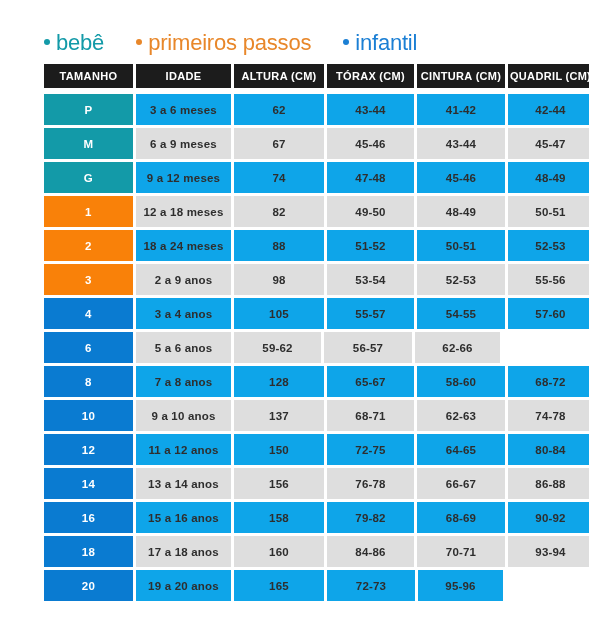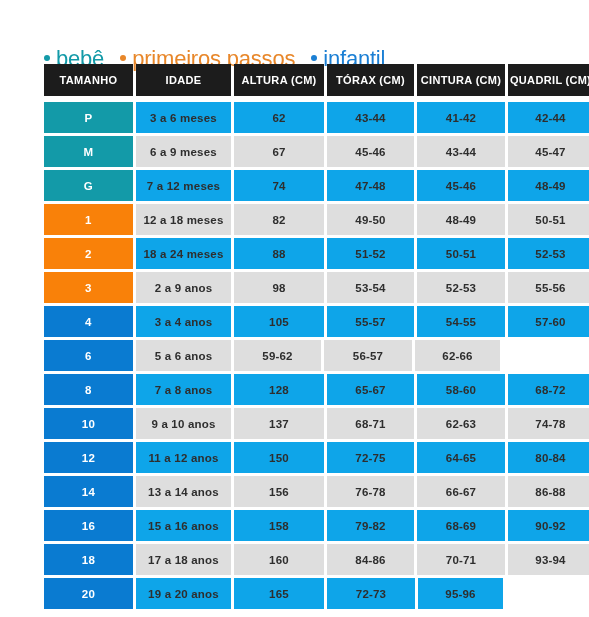--- a/index.html
+++ b/index.html
@@ -19,24 +19,24 @@
     width: 589px;
     height: 617px;
     background: #ffffff;
     box-sizing: border-box;
   }
 
   
   .legend {
     position: absolute;
     left: 44px;
-    top: 46px;
+    top: 30px;
     display: flex;
     align-items: baseline;
-    gap: 16px;
+    gap: 32px;
     white-space: nowrap;
   }
   .legend-item {
     display: flex;
     align-items: baseline;
     gap: 6px;
     font-size: 22px;
     font-weight: 400;
     letter-spacing: -0.2px;
   }
@@ -59,21 +59,21 @@
     display: flex;
     flex-direction: column;
     gap: 3px;
   }
   .row {
     display: flex;
     gap: 3px;
     height: 31px;
   }
   .row.header-row {
-    height: 32px;
+    height: 24px;
   }
   .cell {
     display: flex;
     align-items: center;
     justify-content: center;
     box-sizing: border-box;
     font-size: 11.5px;
     color: #2b2b2b;
     font-weight: 700;
     overflow: hidden;
@@ -176,21 +176,21 @@
         <div class="row">
           <div class="cell size c0 teal">M</div>
           <div class="cell data c1 even">6 a 9 meses</div>
           <div class="cell data c2 even">67</div>
           <div class="cell data c3 even">45-46</div>
           <div class="cell data c4 even">43-44</div>
           <div class="cell data c5 even">45-47</div>
         </div>
         <div class="row">
           <div class="cell size c0 teal">G</div>
-          <div class="cell data c1 odd">7 a 12 meses</div>
+          <div class="cell data c1 odd">9 a 12 meses</div>
           <div class="cell data c2 odd">74</div>
           <div class="cell data c3 odd">47-48</div>
           <div class="cell data c4 odd">45-46</div>
           <div class="cell data c5 odd">48-49</div>
         </div>
         <div class="row">
           <div class="cell size c0 orange">1</div>
           <div class="cell data c1 even">12 a 18 meses</div>
           <div class="cell data c2 even">82</div>
           <div class="cell data c3 even">49-50</div>

